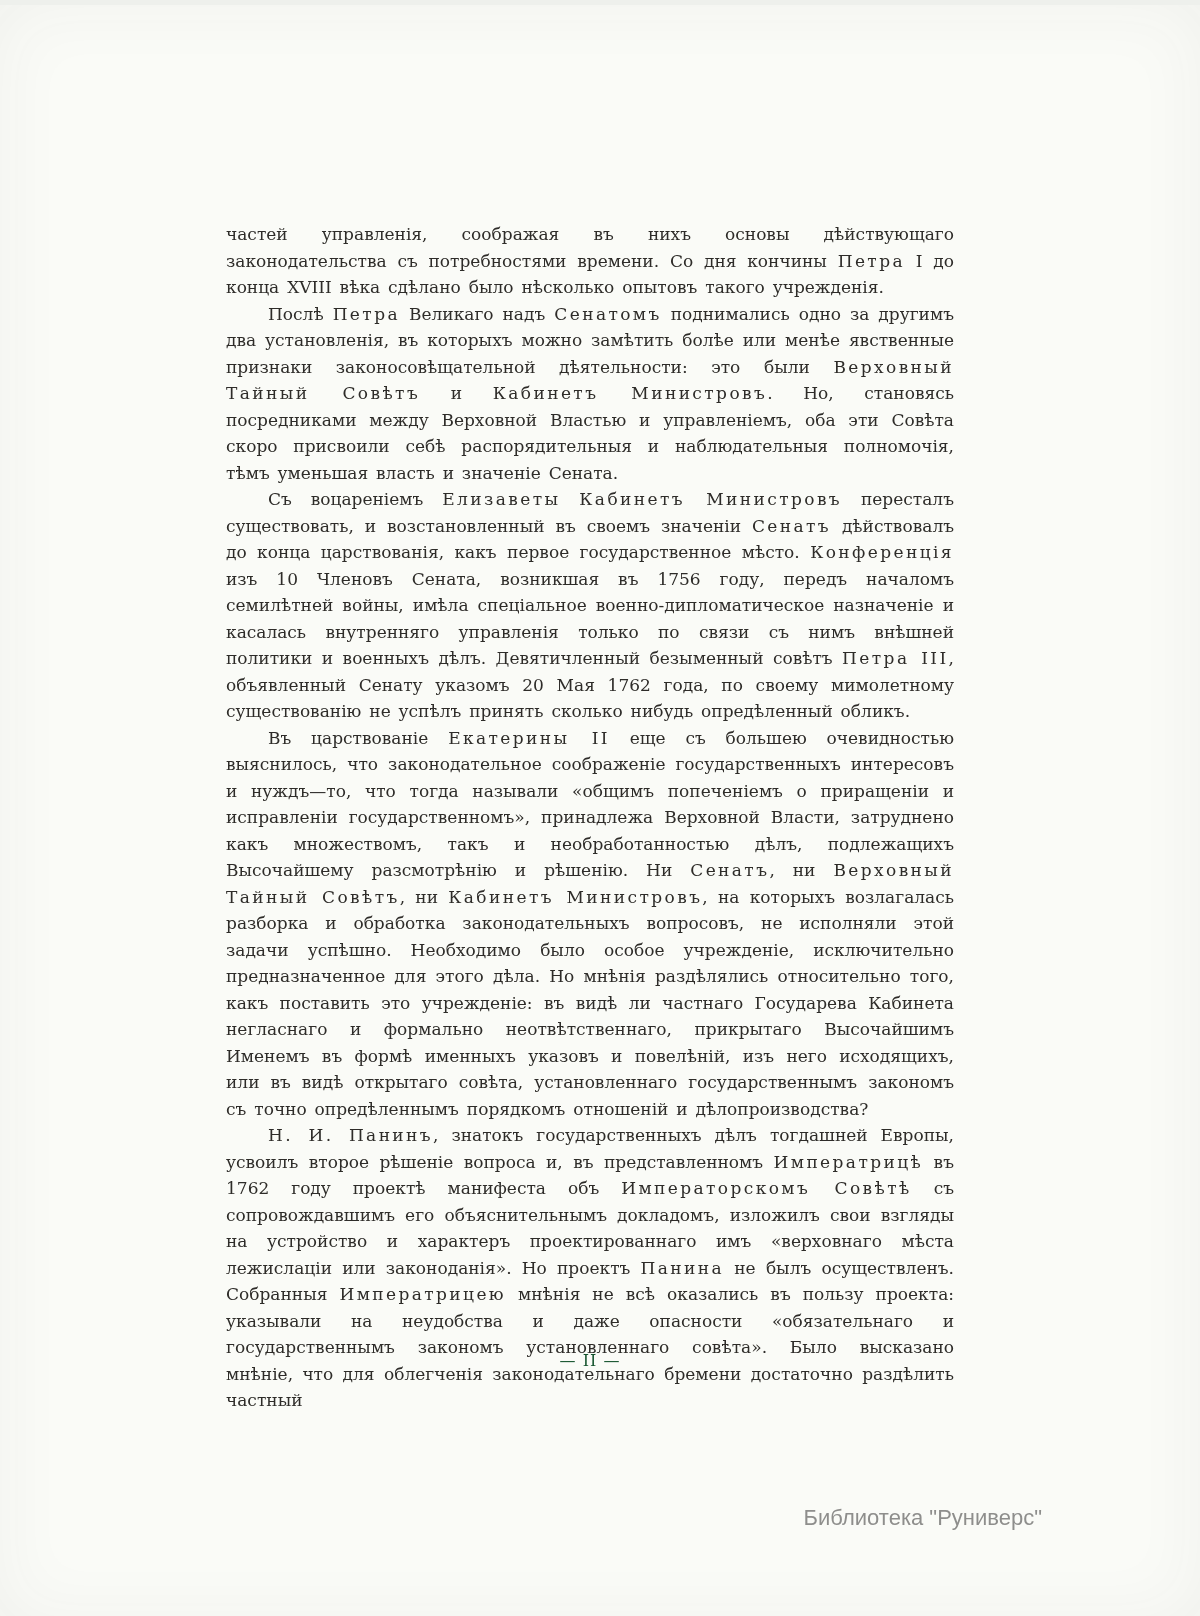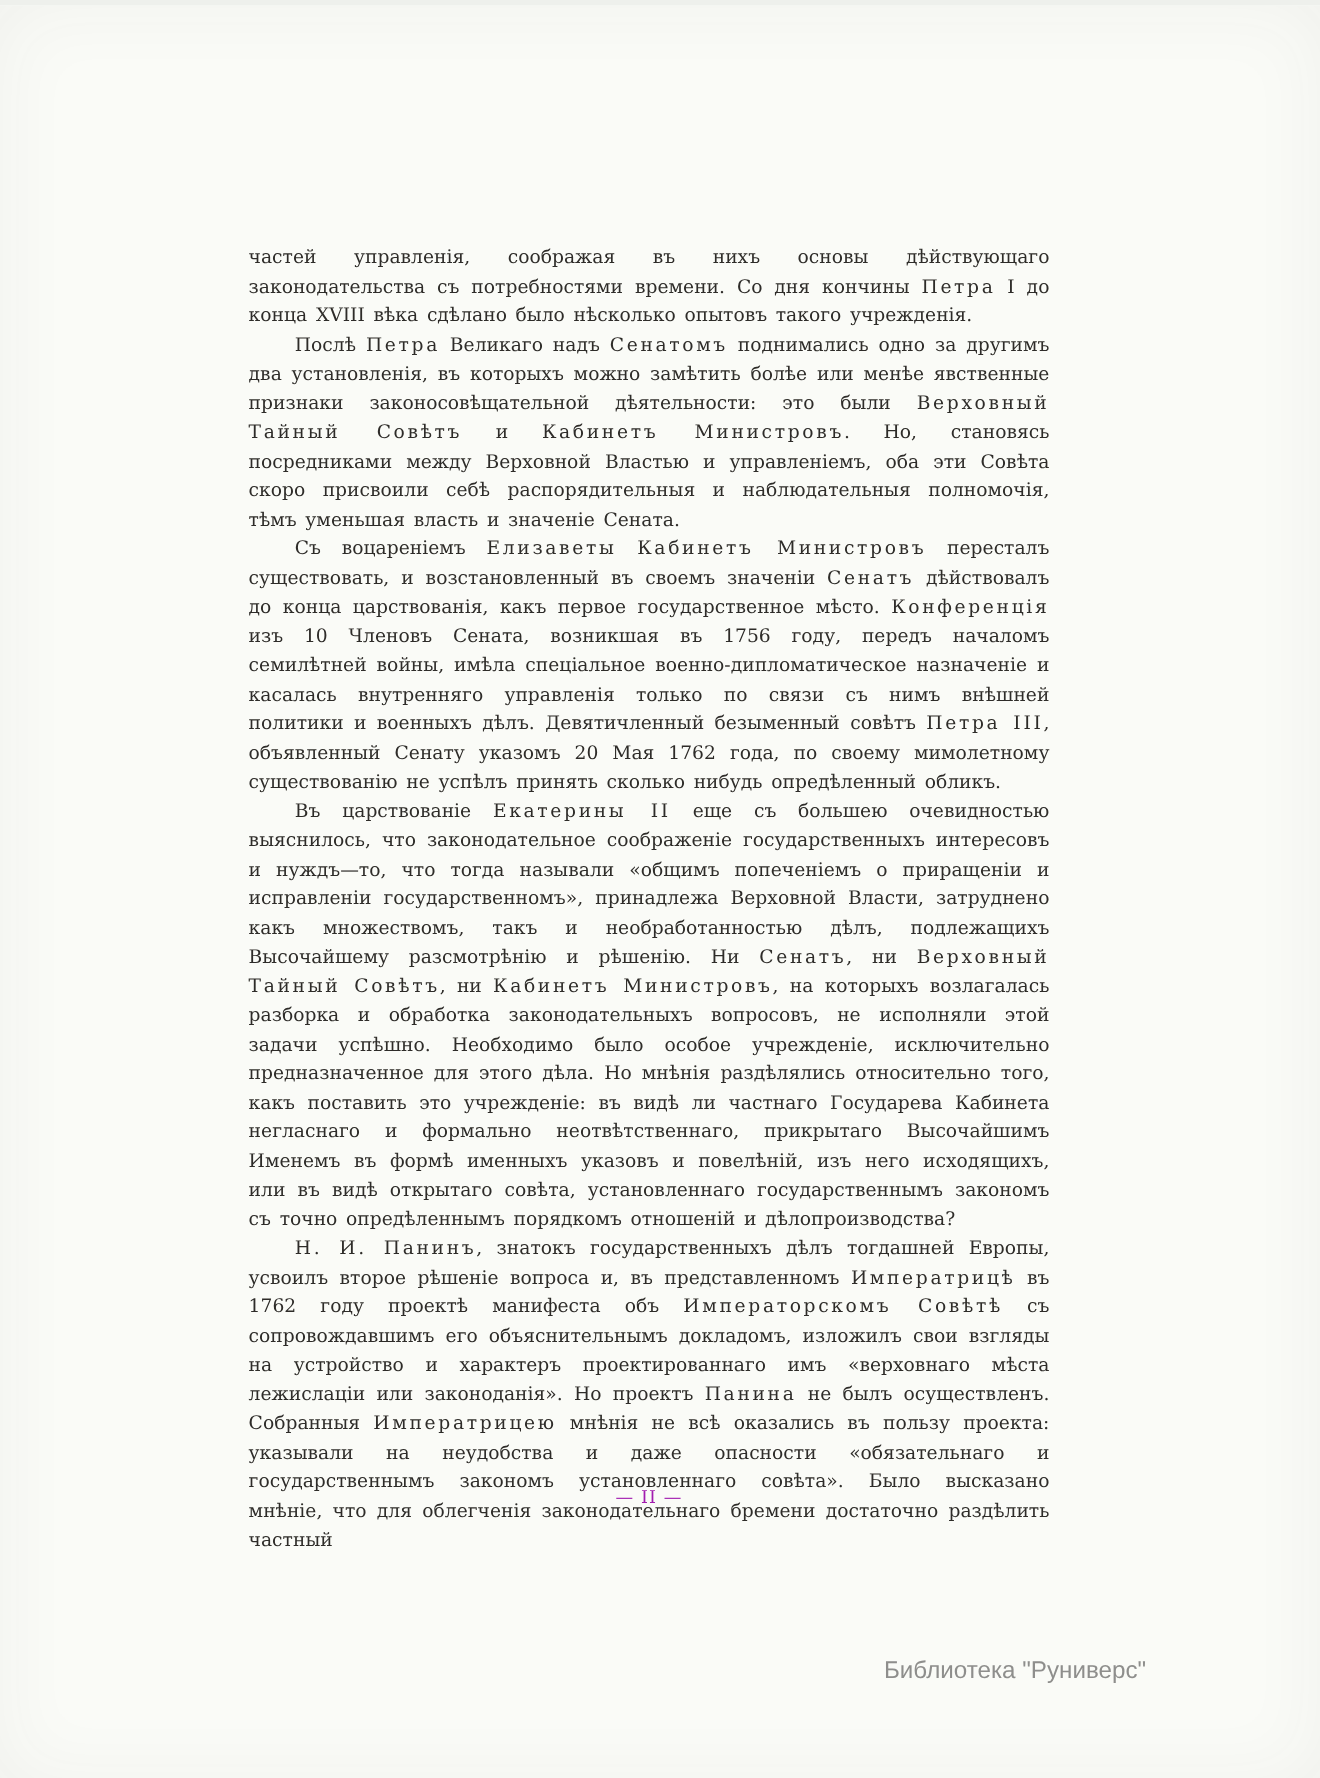--- a/index.html
+++ b/index.html
@@ -39,21 +39,21 @@
     letter-spacing: 2.4px;
   }
   .page-number {
     position: absolute;
     top: 1346px;
     left: 226px;
     width: 728px;
     text-align: center;
     font-size: 16px;
     letter-spacing: 1px;
-    color: #a21caf;
+    color: #14532d;
   }
   .watermark {
     position: absolute;
     top: 1500px;
     right: 158px;
     font-family: "Liberation Sans", sans-serif;
     font-size: 22px;
     color: #8e8e8c;
     white-space: nowrap;
   }

